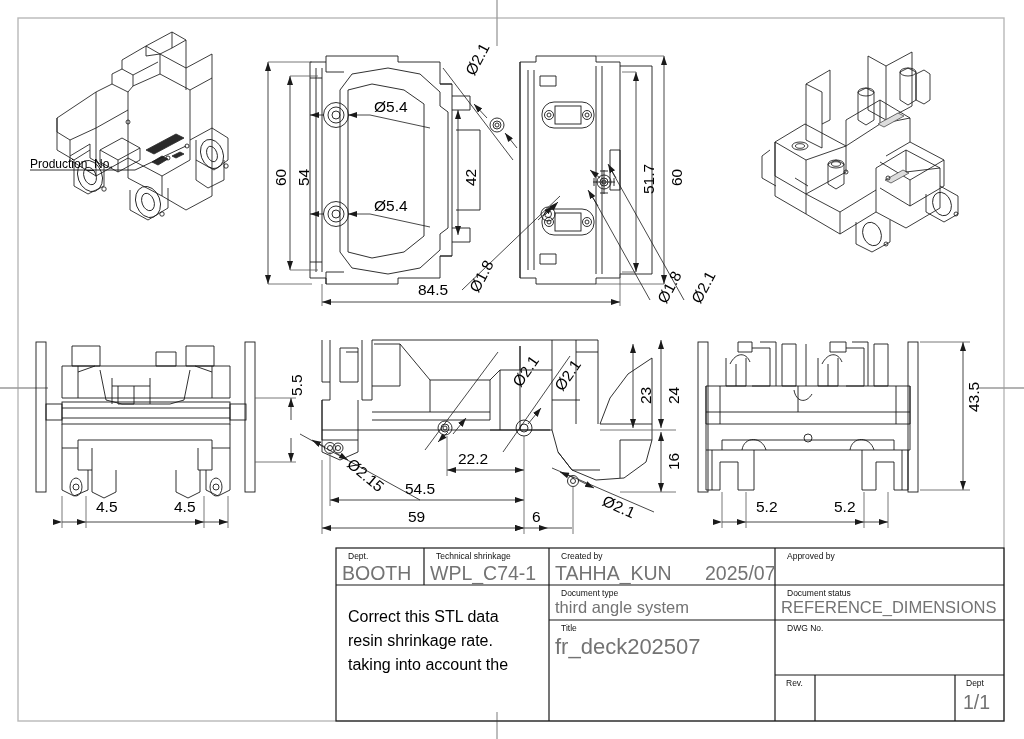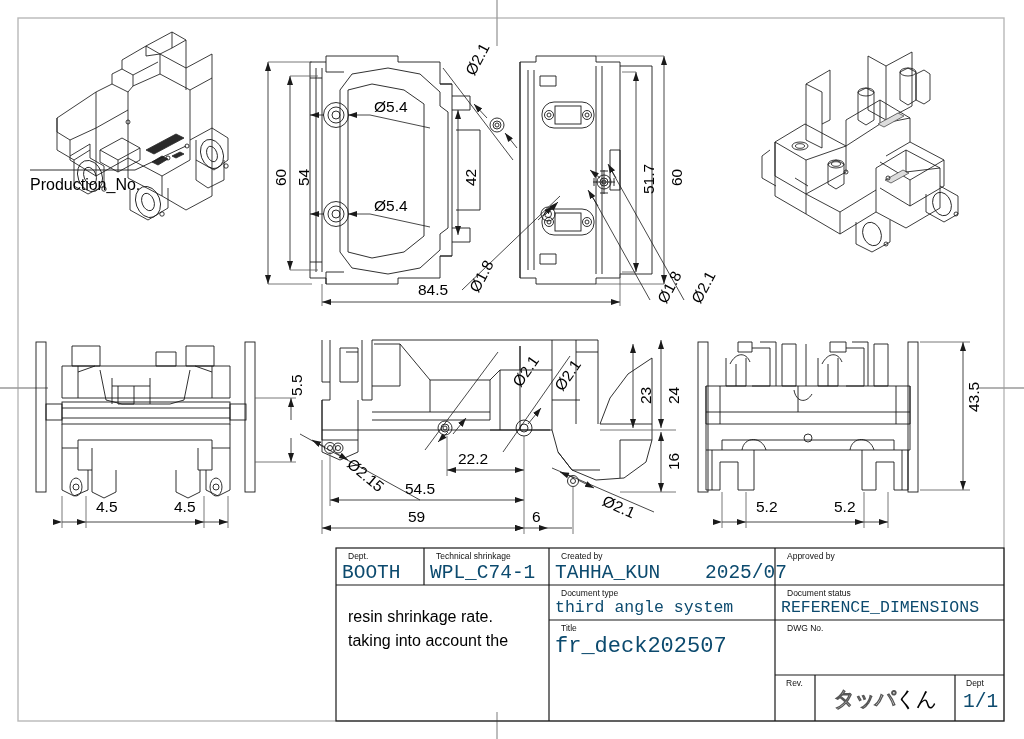--- a/index.html
+++ b/index.html
@@ -2,29 +2,29 @@
 <html><head>
 <meta charset="utf-8">
 <title>Technical Drawing</title>
 <style>
   html,body{margin:0;padding:0;background:#ffffff;}
   body{width:1024px;height:739px;overflow:hidden;
        font-family:"Liberation Sans","DejaVu Sans",sans-serif;color:#000;}
   #sheet{position:relative;width:1024px;height:739px;background:#fff;}
   #vec{position:absolute;left:0;top:0;width:1024px;height:739px;}
   .lbl{position:absolute;font-size:8.5px;line-height:9px;color:#111;white-space:nowrap;padding-left:6px;}
-  .val{position:absolute;white-space:nowrap;color:#0c4a6e;font-family:Liberation Mono, monospace;}
+  .val{position:absolute;white-space:nowrap;color:#737373;}
   .v20{font-size:19.5px;}
   .v17{font-size:16.5px;}
   .v22{font-size:22px;}
   .note{position:absolute;font-size:16px;line-height:24px;color:#000;}
   .stampbox{position:absolute;display:flex;align-items:center;justify-content:center;}
   .stamp-jp{font-family:"DejaVu Sans",sans-serif;font-size:21px;letter-spacing:-1px;}
   .stamp-outline{color:#fff;-webkit-text-stroke:1.3px #555;text-shadow:0 0 0 #888;}
-  .prodno{position:absolute;font-size:16px;color:#000;white-space:nowrap;margin-top:19px;}
+  .prodno{position:absolute;font-size:12px;color:#000;white-space:nowrap;}
   .dim{position:absolute;font-size:15.5px;color:#000;white-space:nowrap;}
   .dim.rot{transform-origin:0 0;}
 </style>
 </head>
 <body>
 
 <div id="sheet">
 
   <svg id="vec" viewBox="0 0 1024 739">
     <defs>
@@ -527,27 +527,23 @@
   <div class="val v17" style="left:781px;top:598px;">REFERENCE_DIMENSIONS</div>
 
   <div class="lbl" style="left:555px;top:624px;">Title</div>
   <div class="val v22" style="left:555px;top:634px;">fr_deck202507</div>
 
   <div class="lbl" style="left:781px;top:624px;">DWG No.</div>
   <div class="val v17" style="left:781px;top:634px;"></div>
 
   <div class="lbl" style="left:780px;top:679px;">Rev.</div>
 
-  <div class="stampbox" style="left:818px;top:678px;width:134px;height:42px;">
-    <span class="stamp-jp stamp-outline">タッ</span>
-    <span class="stamp-jp stamp-outline">パ</span>
-    <span class="stamp-jp">くん</span>
-  </div>
 
   <div class="lbl" style="left:960px;top:679px;">Dept</div>
   <div class="val v20" style="left:963px;top:691px;">1/1</div>
 
   <div class="note" style="left:348px;top:605px;width:195px;">
+    <div>Correct this STL data</div>
     <div>resin shrinkage rate.</div>
     <div>taking into account the</div>
   </div>
 
 </div>
 
 </body></html>

